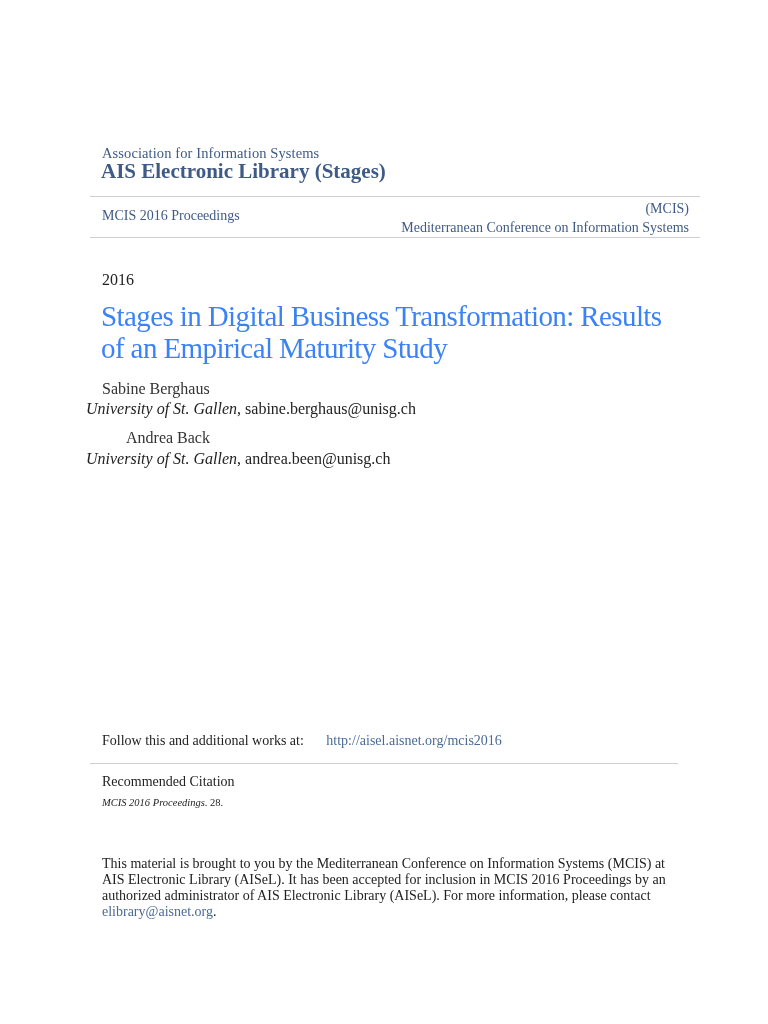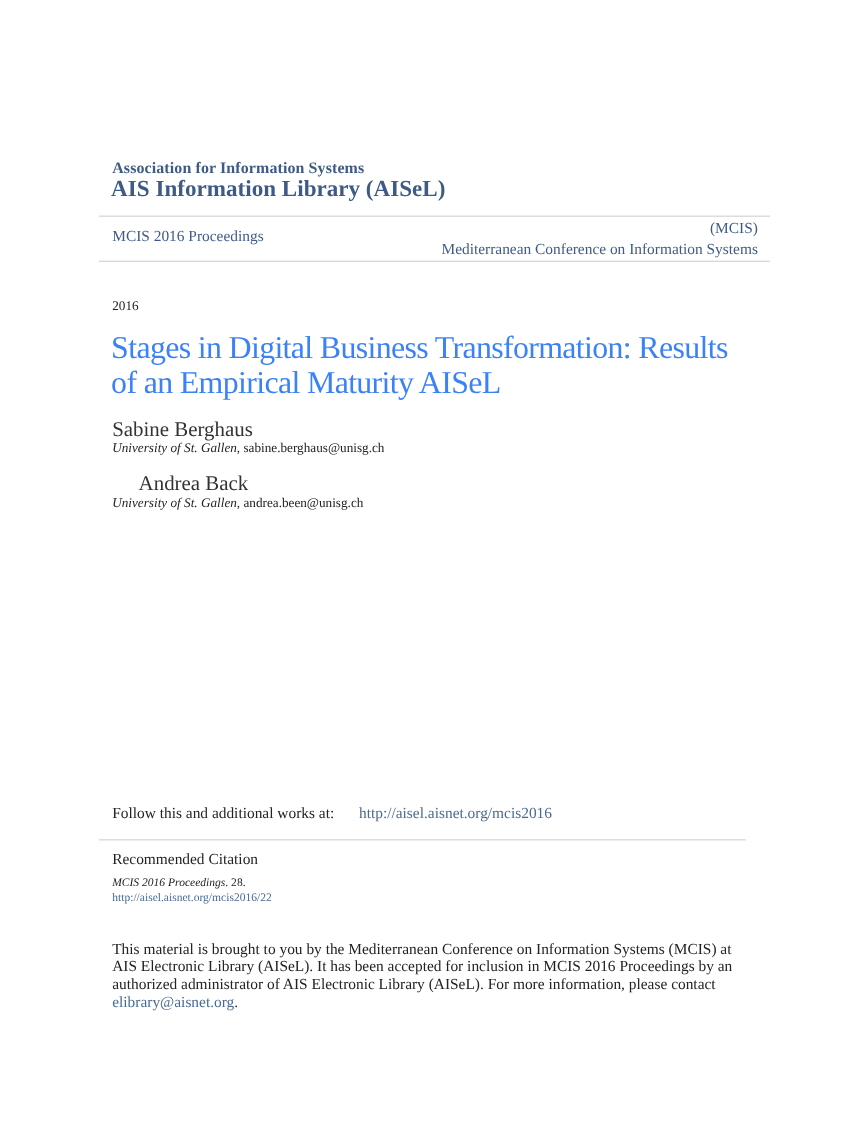--- a/index.html
+++ b/index.html
@@ -3,50 +3,50 @@
   <meta charset="utf-8">
   <style>
     * { margin: 0; padding: 0; box-sizing: border-box; }
     html, body { width: 768px; height: 1024px; background: #ffffff; overflow: hidden; }
     body { position: relative; font-family: "Liberation Serif", "DejaVu Serif", serif; color: #222; }
 
     .abs { position: absolute; }
 
     .org-name {
       left: 102px; top: 145px;
-      font-size: 14.5px; font-weight: bold; color: #3f5b85;
+      font-size: 14.5px; font-weight: normal; color: #3f5b85;
       letter-spacing: 0.1px;
     }
     .lib-name {
       left: 101px; top: 159px;
       font-size: 21px; font-weight: bold; color: #3f5b85;
     }
 
     .hdr-line { left: 90px; width: 610px; height: 1px; background: #cfcfcf; }
     .hdr-line.top { top: 196px; }
     .hdr-line.bottom { top: 237px; }
 
     .proc-link {
       left: 102px; top: 208px; font-size: 14px; color: #3f5b85;
     }
     .conf-name {
       right: 79px; top: 199px; width: 330px; text-align: right;
       font-size: 14px; line-height: 19px; color: #3f5b85;
     }
 
-    .year { left: 102px; top: 271px; font-size: 12px; color: #222; }
+    .year { left: 102px; top: 271px; font-size: 16px; color: #222; }
 
     .title {
       left: 101px; top: 300px; width: 570px;
       font-size: 29px; line-height: 32px; color: #3b82f6;
       letter-spacing: -0.6px;
     }
 
-    .author-name { left: 102px; font-size: 19px; color: #333; }
-    .author-aff { left: 102px; font-size: 12px; color: #222; }
+    .author-name { left: 102px; font-size: 16px; color: #333; }
+    .author-aff { left: 86px; font-size: 16px; color: #222; }
     .author-aff i { font-style: italic; }
 
     .follow {
       left: 102px; top: 733px; font-size: 14px; color: #222;
     }
     .follow a { color: #4a6a95; text-decoration: none; margin-left: 19px; }
 
     .cite-line { left: 90px; top: 763px; width: 588px; height: 1px; background: #cfcfcf; }
 
     .rec-title { left: 102px; top: 774px; font-size: 14px; color: #222; }
@@ -57,35 +57,35 @@
     .notice {
       left: 102px; top: 856px; width: 575px;
       font-size: 14px; line-height: 16px; color: #222;
     }
     .notice .mail { color: #4a6a95; }
   </style>
 </head>
 <body>
 
 <div class="abs org-name">Association for Information Systems</div>
-<div class="abs lib-name">AIS Information Library (AISeL)</div>
+<div class="abs lib-name">AIS Electronic Library (Stages)</div>
 
 <div class="abs hdr-line top"></div>
 <div class="abs proc-link">MCIS 2016 Proceedings</div>
 <div class="abs conf-name">
   <div>(MCIS)</div>
   <div>Mediterranean Conference on Information Systems</div>
 </div>
 <div class="abs hdr-line bottom"></div>
 
 <div class="abs year">2016</div>
 
 <div class="abs title">
   <div>Stages in Digital Business Transformation: Results</div>
-  <div>of an Empirical Maturity AISeL</div>
+  <div>of an Empirical Maturity Study</div>
 </div>
 
 <div class="abs author-name" style="top:380px;">Sabine Berghaus</div>
 <div class="abs author-aff" style="top:400px;">
   <i>University of St. Gallen</i><span>, </span><span>sabine.berghaus@unisg.ch</span>
 </div>
 
 <div class="abs author-name" style="top:429px;margin-left:24px;">Andrea Back</div>
 <div class="abs author-aff" style="top:450px;">
   <i>University of St. Gallen</i><span>, </span><span>andrea.been@unisg.ch</span>
@@ -93,18 +93,17 @@
 
 <div class="abs follow">
   <span>Follow this and additional works at: </span><a>http://aisel.aisnet.org/mcis2016</a>
 </div>
 
 <div class="abs cite-line"></div>
 
 <div class="abs rec-title">Recommended Citation</div>
 <div class="abs cite-body">
   <div><i>MCIS 2016 Proceedings</i><span>. 28.</span></div>
-  <div class="cite-url">http://aisel.aisnet.org/mcis2016/22</div>
 </div>
 
 <div class="abs notice">
   <span>This material is brought to you by the Mediterranean Conference on Information Systems (MCIS) at AIS Electronic Library (AISeL). It has been accepted for inclusion in MCIS 2016 Proceedings by an authorized administrator of AIS Electronic Library (AISeL). For more information, please contact </span><span class="mail">elibrary@aisnet.org</span><span>.</span>
 </div>
 
 </body></html>

